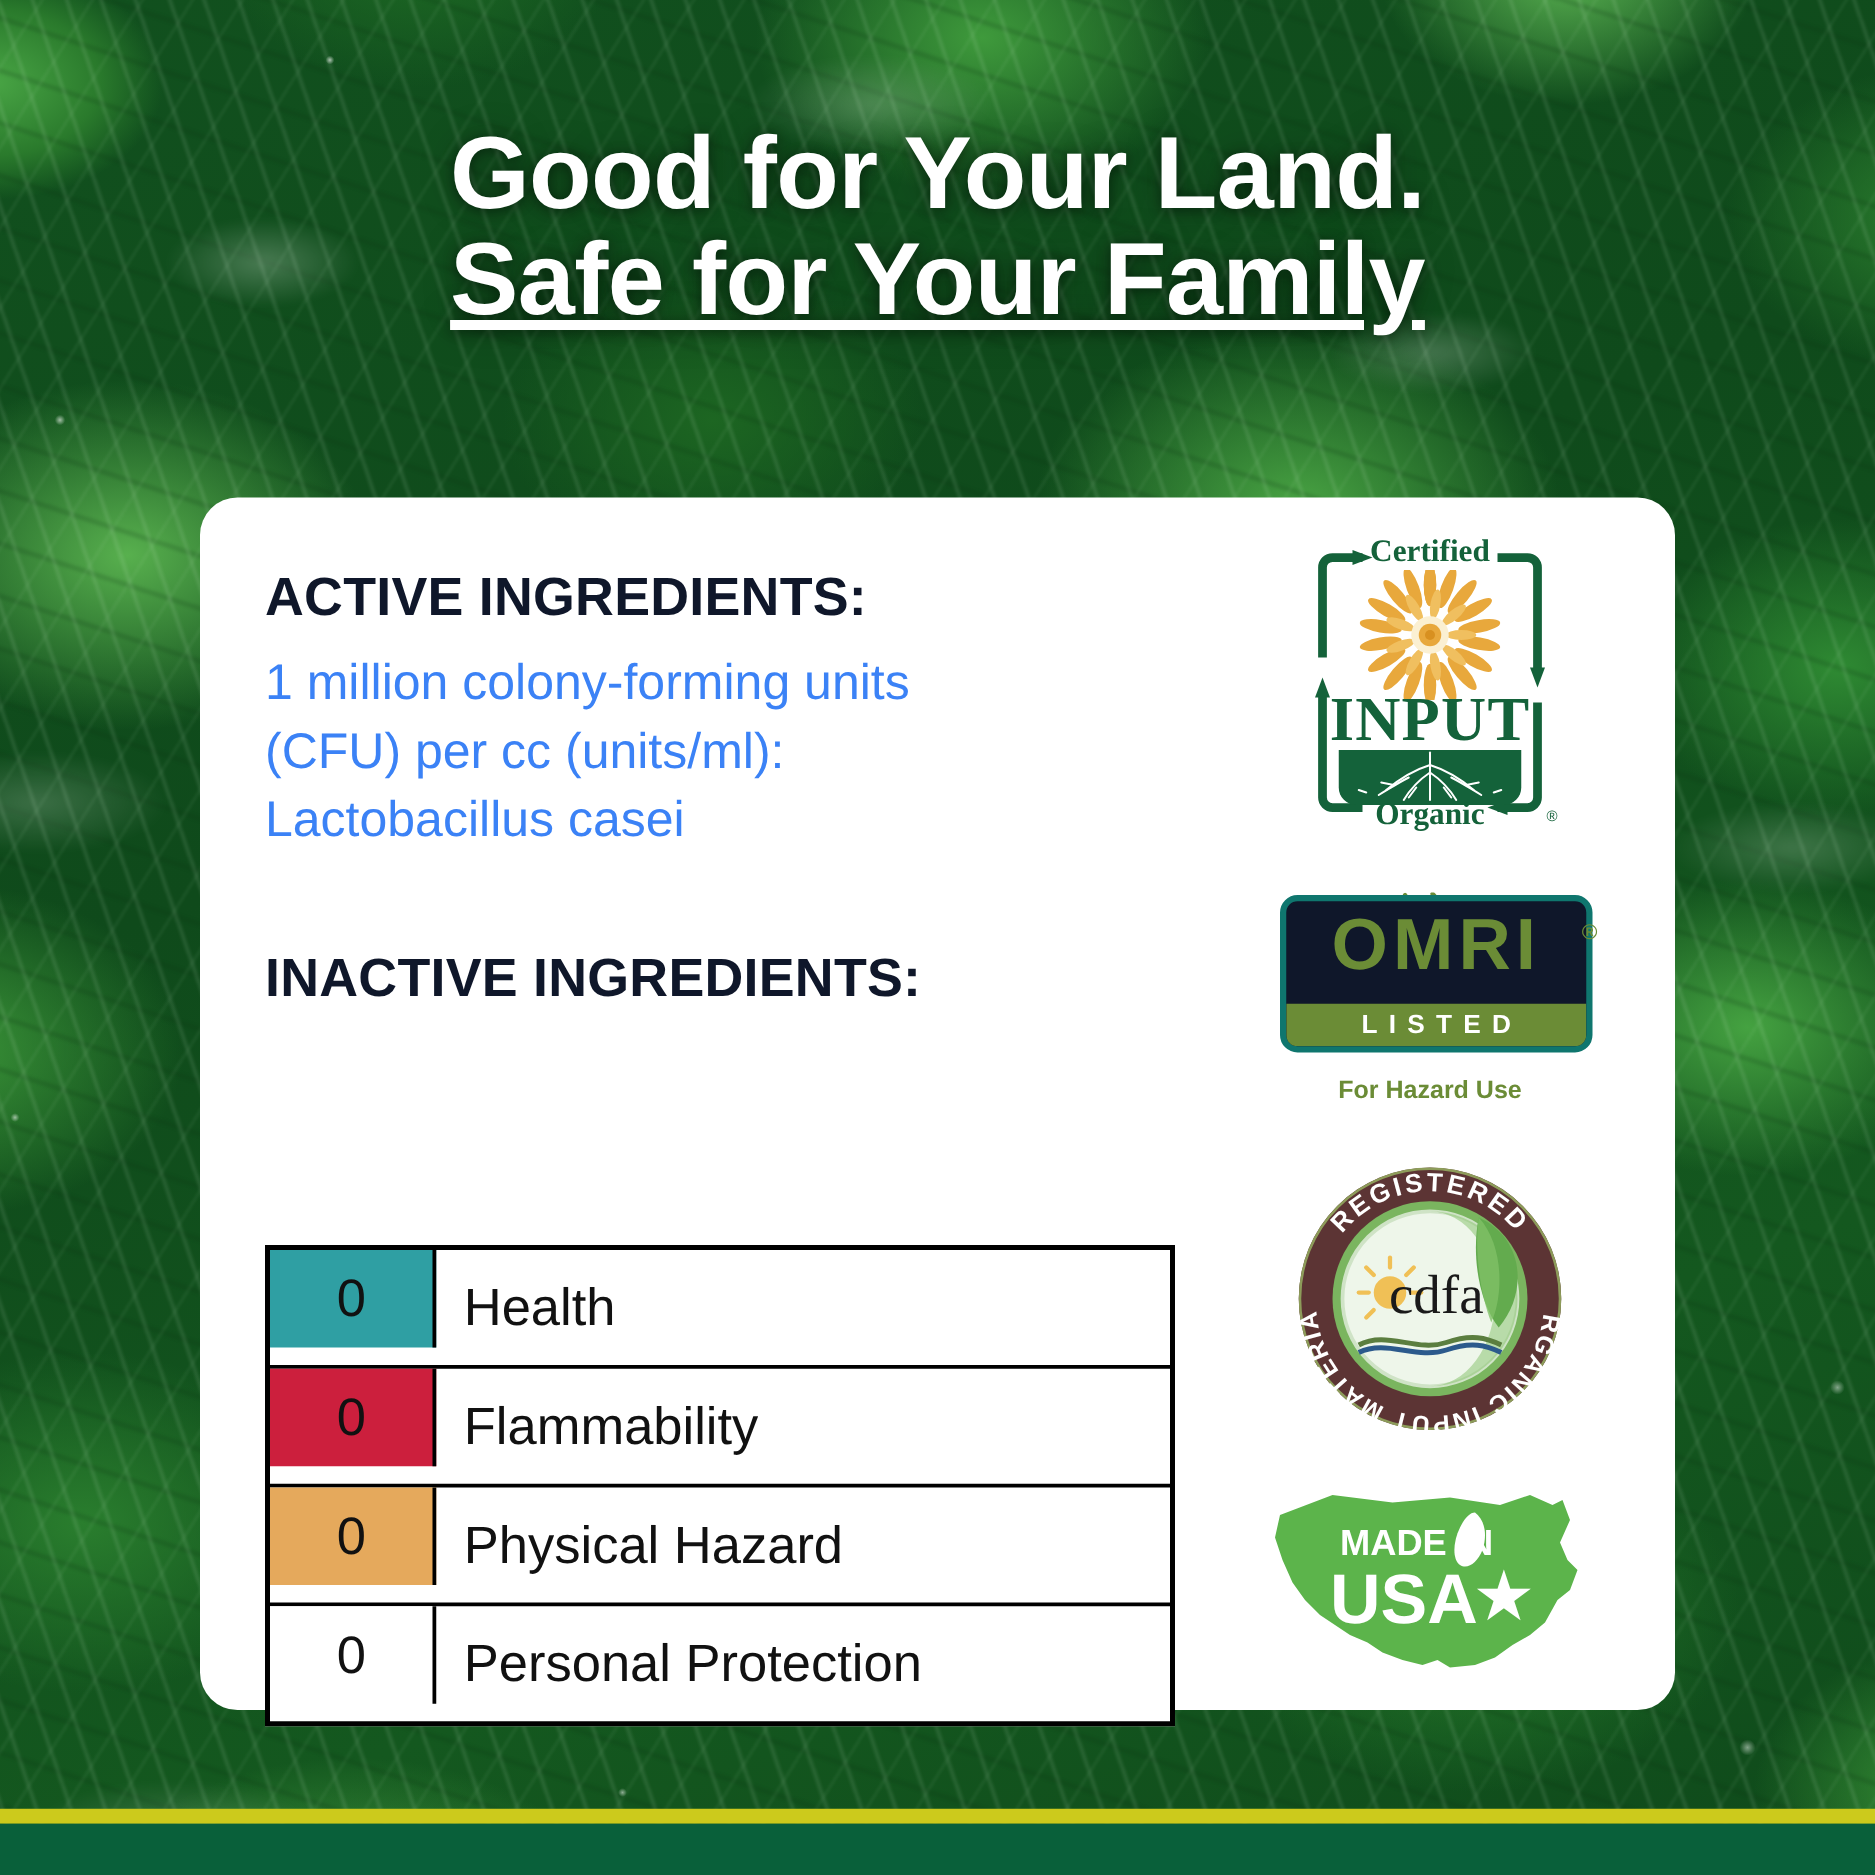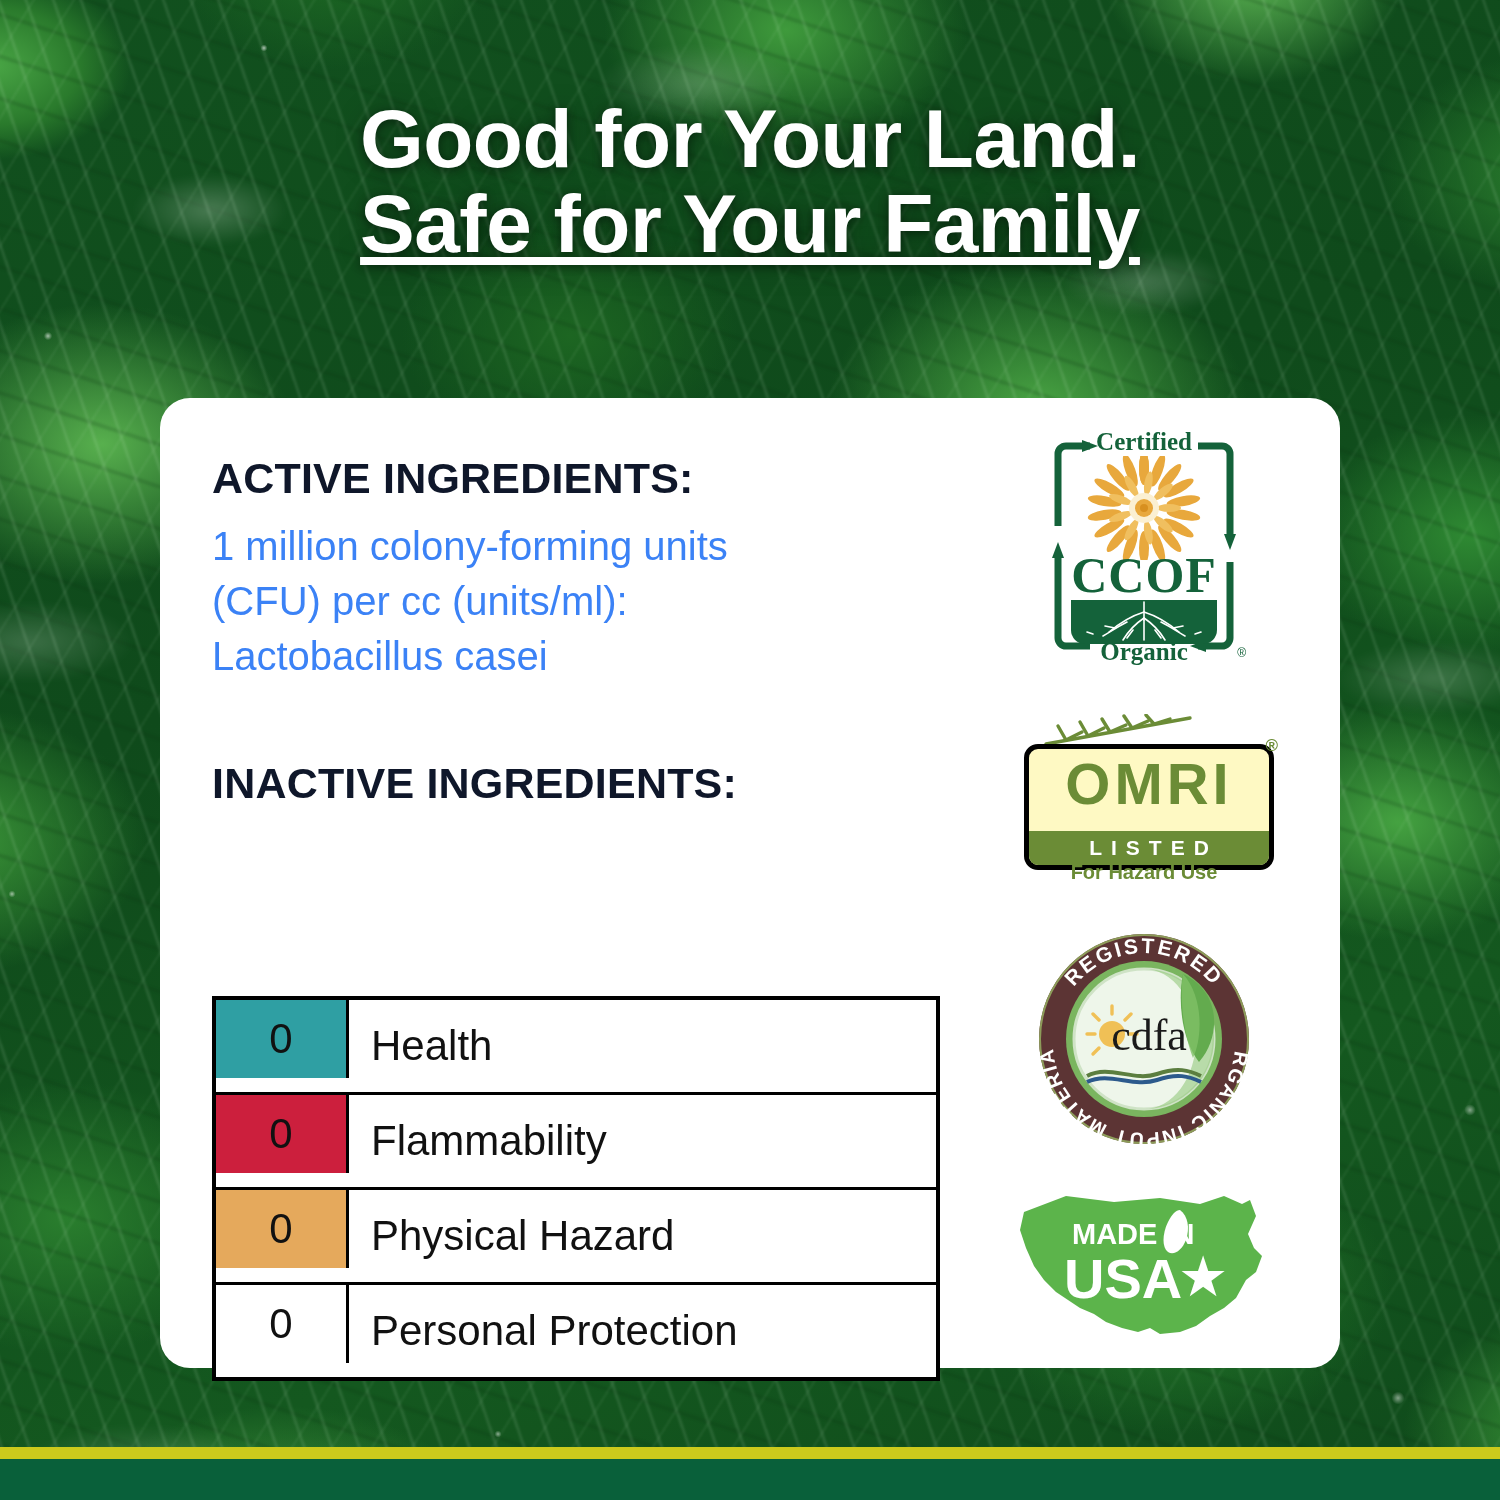--- a/index.html
+++ b/index.html
@@ -140,22 +140,22 @@
   .ccof-bot{bottom:-4px;font-size:25px;}
   .ccof-mid{top:116px;font-size:50px;letter-spacing:1px;}
   .ccof-reg{position:absolute;right:-4px;bottom:2px;font-size:12px;color:#14623a;}
   .sunflower{position:absolute;left:50%;top:26px;transform:translateX(-50%);}
   .roots{position:absolute;left:50%;top:170px;transform:translateX(-50%);}
   .ccof-arrows{position:absolute;inset:0;}
 
   
   .omri{width:276px;height:170px;margin-top:54px;}
   .omri-box{
-    position:absolute;left:18px;top:28px;width:240px;height:116px;
-    border:5px solid #000000;border-radius:14px;background:#fef9c3;
+    position:absolute;left:18px;top:0;width:240px;height:116px;
+    border:5px solid #0f766e;border-radius:14px;background:#0f172a;
     overflow:hidden;
   }
   .omri-word{
     position:absolute;left:0;right:0;top:6px;text-align:center;
     font-size:58px;font-weight:bold;color:#6b8c36;letter-spacing:4px;
     line-height:1;
   }
   .omri-listed{
     position:absolute;left:0;right:0;bottom:0;height:34px;background:#6b8c36;
     color:#fff;font-size:21px;font-weight:bold;letter-spacing:9px;
@@ -281,21 +281,21 @@
                 <ellipse cx="0" cy="-25" rx="4" ry="12" transform="rotate(210)"></ellipse>
                 <ellipse cx="0" cy="-25" rx="4" ry="12" transform="rotate(250)"></ellipse>
                 <ellipse cx="0" cy="-25" rx="4" ry="12" transform="rotate(290)"></ellipse>
                 <ellipse cx="0" cy="-25" rx="4" ry="12" transform="rotate(330)"></ellipse>
               </g>
               <circle r="15" fill="#fbf0d2"></circle>
               <circle r="9" fill="#e8a83c"></circle>
               <circle r="4" fill="#d89020"></circle>
             </g>
           </svg>
-          <div class="ccof-txt ccof-mid">CCOF</div>
+          <div class="ccof-txt ccof-mid">INPUT</div>
           <svg class="roots" width="150" height="46" viewBox="0 0 150 46">
             <path d="M2 0 H148 V30 A14 14 0 0 1 134 44 H16 A14 14 0 0 1 2 30 Z" fill="#14623a"></path>
             <g stroke="#ffffff" stroke-width="1.6" fill="none" stroke-linecap="round">
               <path d="M75 2 V20"></path>
               <path d="M75 12 C62 16 52 22 40 32"></path>
               <path d="M75 12 C88 16 98 22 110 32"></path>
               <path d="M75 18 C66 24 60 30 54 40"></path>
               <path d="M75 18 C84 24 90 30 96 40"></path>
               <path d="M75 20 V40"></path>
               <path d="M58 22 C50 26 44 30 34 36"></path>

